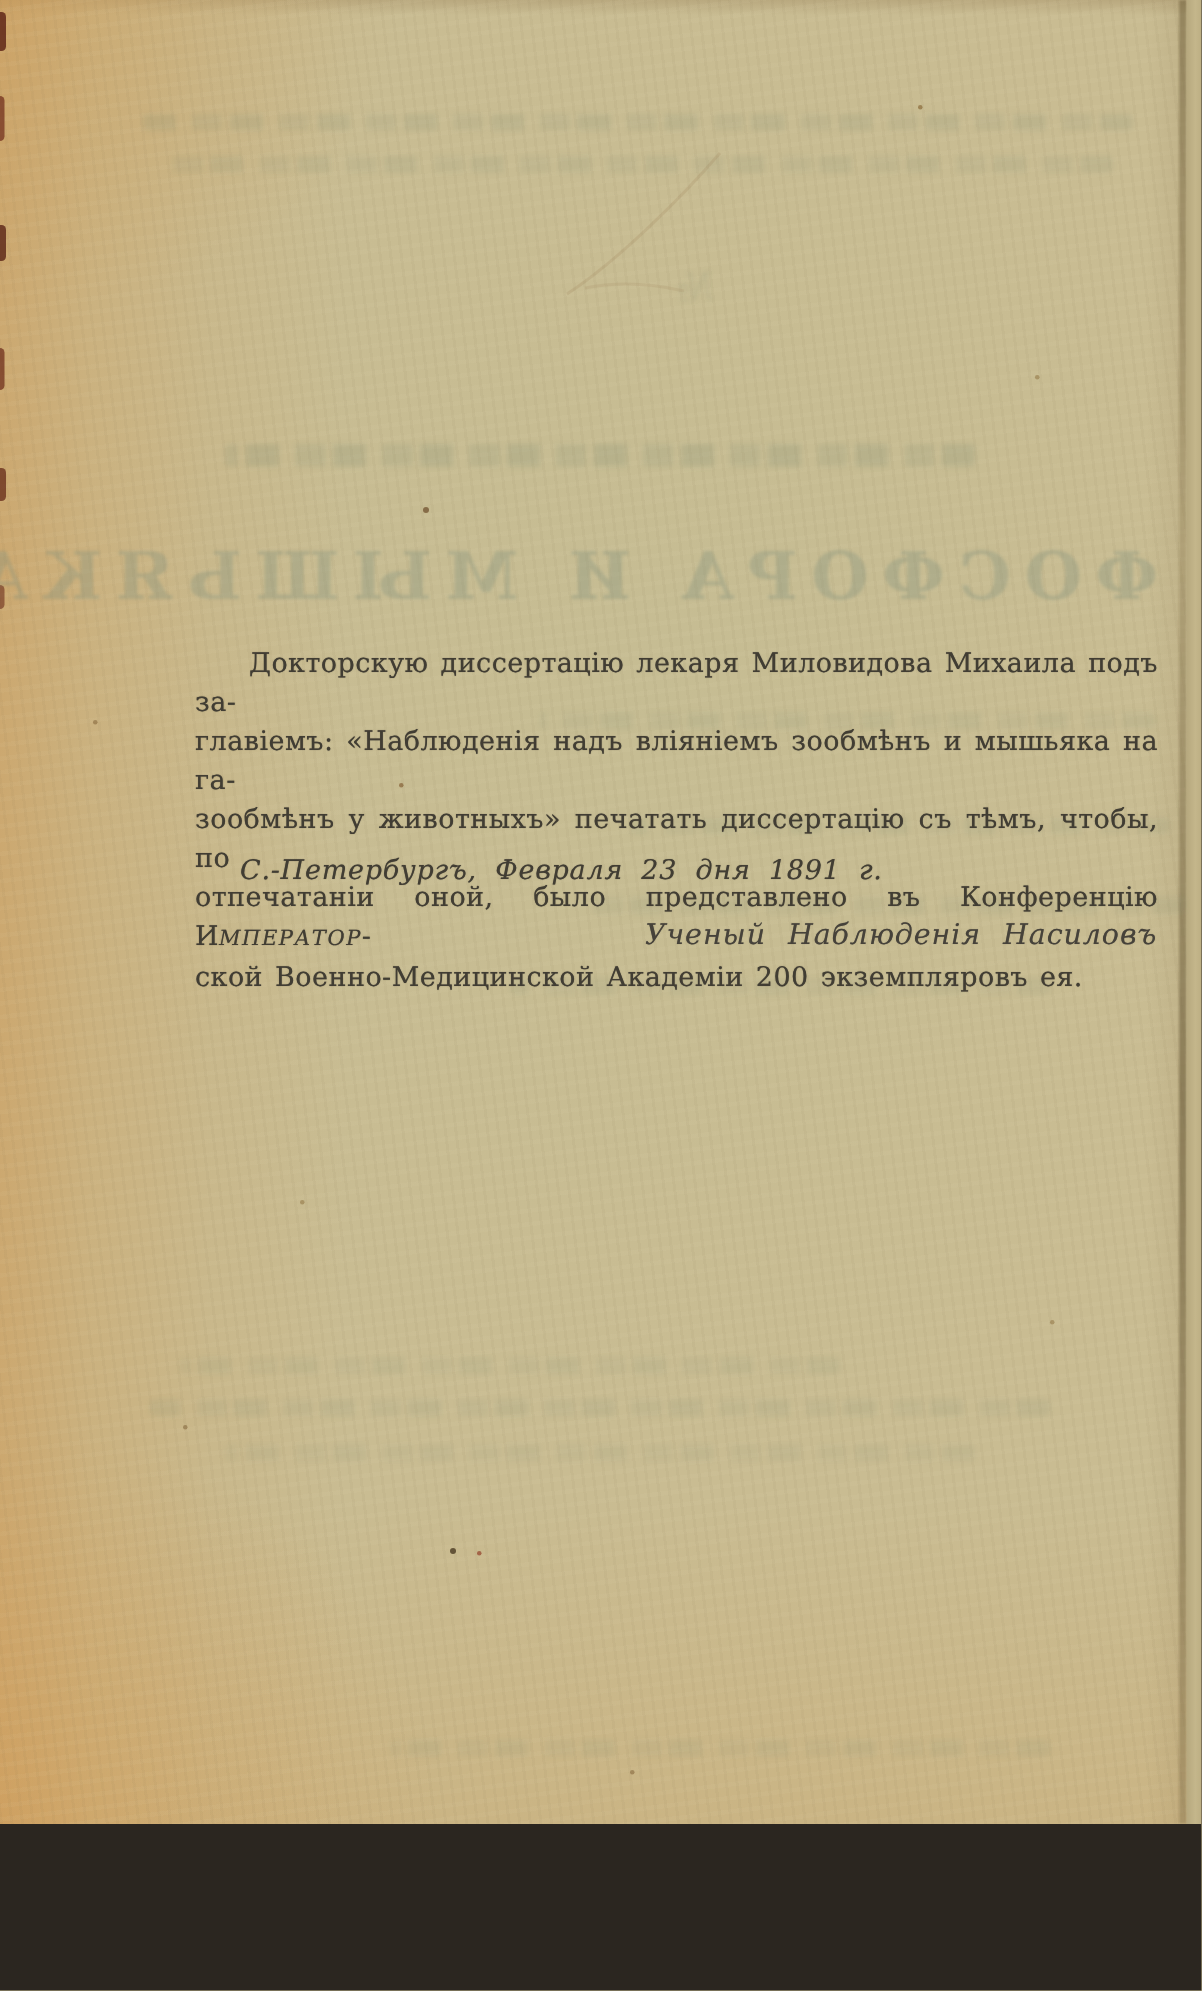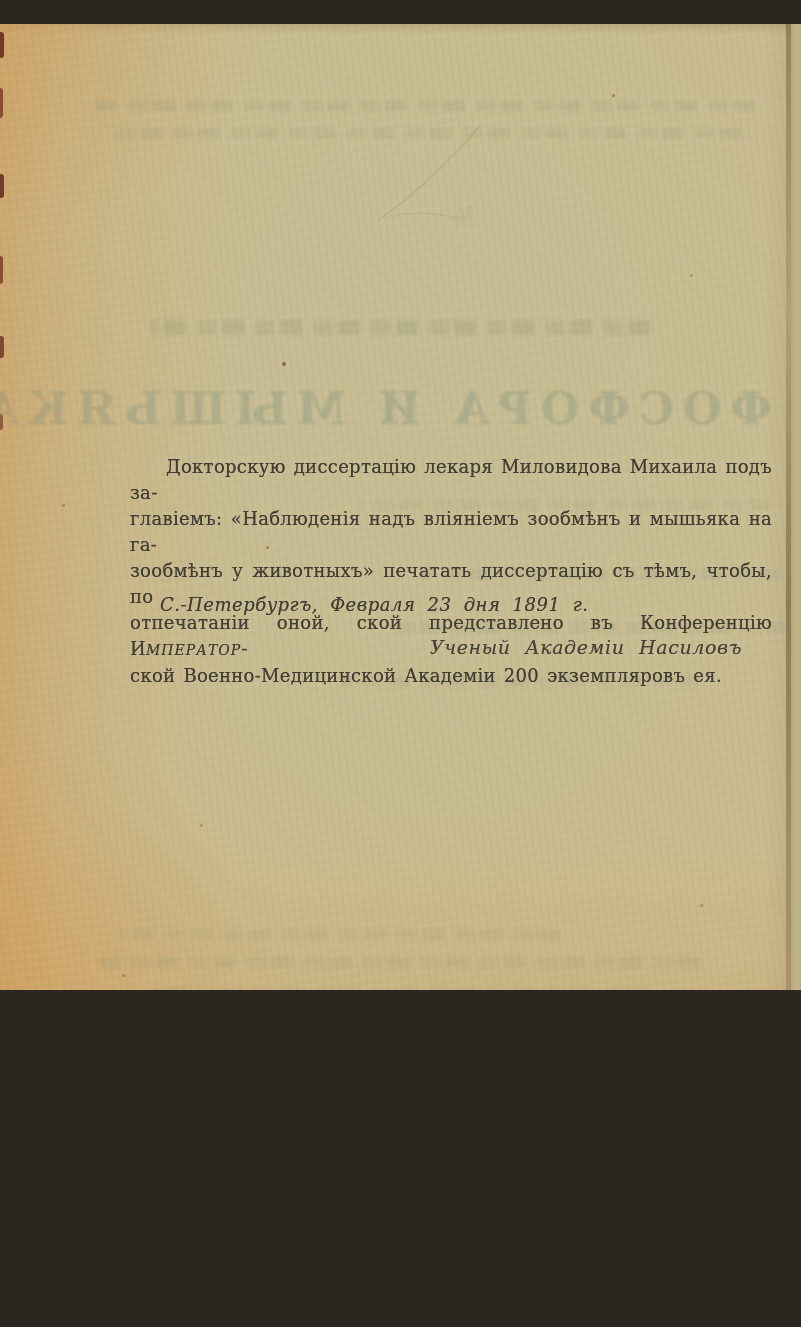--- a/index.html
+++ b/index.html
@@ -1,35 +1,34 @@
 <!DOCTYPE html>
 <html><head>
 <meta charset="utf-8">
 <style>
   html, body { margin: 0; padding: 0; background: #2b2620; }
   .page {
     position: relative;
-    width: 801px; height: 966px;
+    width: 801px; height: 1216px;
     overflow: hidden;
     font-family: "DejaVu Serif", "Liberation Serif", serif;
     background:
       
       linear-gradient(90deg, rgba(206,152,84,0.55) 0px, rgba(206,158,92,0.35) 60px, rgba(200,160,100,0.15) 140px, rgba(0,0,0,0) 230px),
       
       radial-gradient(420px 380px at 0% 100%, rgba(214,160,90,0.45), rgba(0,0,0,0) 70%),
       
       radial-gradient(380px 300px at 0% 0%, rgba(205,155,85,0.35), rgba(0,0,0,0) 70%),
       
       linear-gradient(0deg, rgba(205,160,95,0.28) 0%, rgba(0,0,0,0) 18%),
       
       linear-gradient(180deg, rgba(130,100,60,0.22) 0px, rgba(0,0,0,0) 10px),
       
       radial-gradient(560px 700px at 55% 38%, rgba(186,190,150,0.22), rgba(0,0,0,0) 75%),
       #c9bc92;
-    margin-top: 24px;
   }
   
   .grain {
     position: absolute; inset: 0; pointer-events: none;
     background:
       repeating-linear-gradient(83deg, rgba(120,105,70,0.05) 0 2px, rgba(0,0,0,0) 2px 7px),
       repeating-linear-gradient(-7deg, rgba(235,225,190,0.05) 0 3px, rgba(0,0,0,0) 3px 9px);
     mix-blend-mode: normal;
   }
   
@@ -138,27 +137,27 @@
 
   <svg class="pencil-stroke" width="140" height="110" viewBox="0 0 140 110">
     <path d="M120 6 C 96 34, 52 78, 18 100" fill="none" stroke="rgba(150,118,78,0.35)" stroke-width="2"></path>
     <path d="M30 96 C 50 92, 70 92, 96 98" fill="none" stroke="rgba(150,118,78,0.28)" stroke-width="2"></path>
   </svg>
 
   <div class="textblock">
     <div class="pline just indent">Докторскую диссертацію лекаря Миловидова Михаила подъ за-</div>
     <div class="pline just">главіемъ: «Наблюденія надъ вліяніемъ зообмѣнъ и мышьяка на га-</div>
     <div class="pline just">зообмѣнъ у животныхъ» печатать диссертацію съ тѣмъ, чтобы, по</div>
-    <div class="pline just"><span>отпечатаніи оной, ской представлено въ Конференцію </span><span>И</span><span class="sc">МПЕРАТОР</span><span>-</span></div>
+    <div class="pline just"><span>отпечатаніи оной, было представлено въ Конференцію </span><span>И</span><span class="sc">МПЕРАТОР</span><span>-</span></div>
     <div class="pline">ской Военно-Медицинской Академіи 200 экземпляровъ ея.</div>
   </div>
 
   <div class="dateline">С.-Петербургъ, Февраля 23 дня 1891 г.</div>
 
-  <div class="signature">Ученый Академіи Насиловъ</div>
+  <div class="signature">Ученый Наблюденія Насиловъ</div>
 
   <div class="speck" style="top:70px; left:612px; width:3px; height:3px; background:#8a6b3a; opacity:.7;"></div>
   <div class="speck" style="top:338px; left:282px; width:4px; height:4px; background:#6b4a28; opacity:.7;"></div>
   <div class="speck" style="top:522px; left:266px; width:3px; height:3px; background:#7a5226; opacity:.6;"></div>
   <div class="speck" style="top:1032px; left:300px; width:4px; height:4px; background:#4a3a22; opacity:.8;"></div>
   <div class="speck" style="top:1034px; left:318px; width:3px; height:3px; background:#93402a; opacity:.7;"></div>
   <div class="speck" style="top:800px; left:200px; width:3px; height:3px; background:#8a6b3a; opacity:.5;"></div>
   <div class="speck" style="top:950px; left:122px; width:3px; height:3px; background:#7a5a30; opacity:.5;"></div>
   <div class="speck" style="top:880px; left:700px; width:3px; height:3px; background:#8a6b3a; opacity:.5;"></div>
   <div class="speck" style="top:1180px; left:420px; width:3px; height:3px; background:#7a5a30; opacity:.5;"></div>

